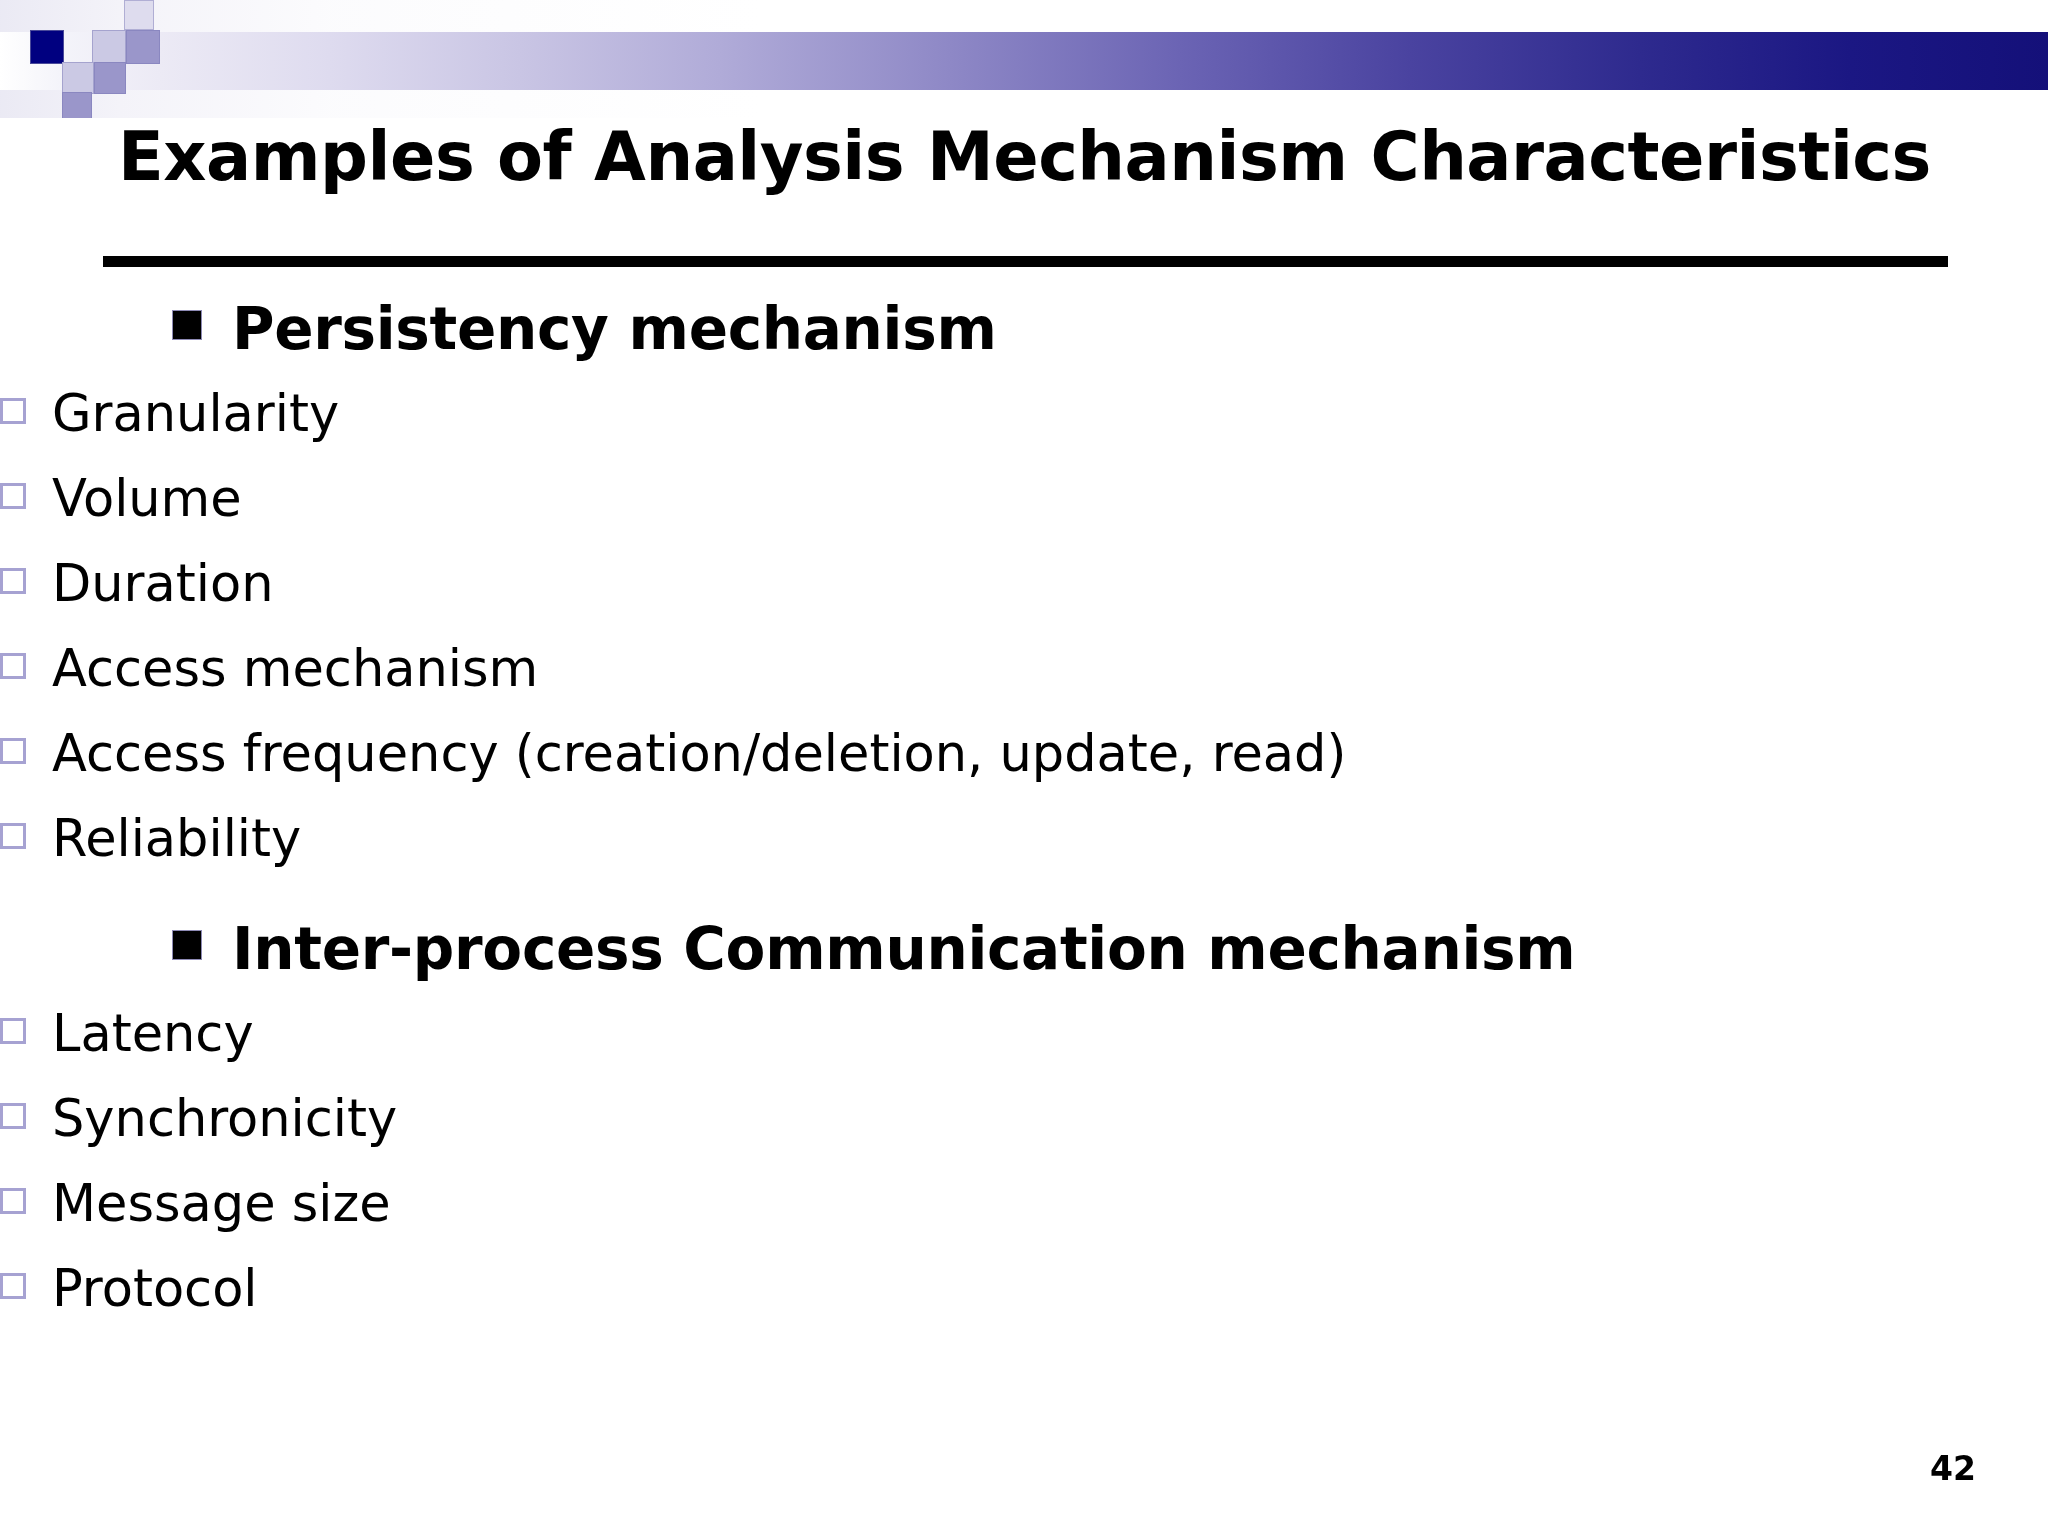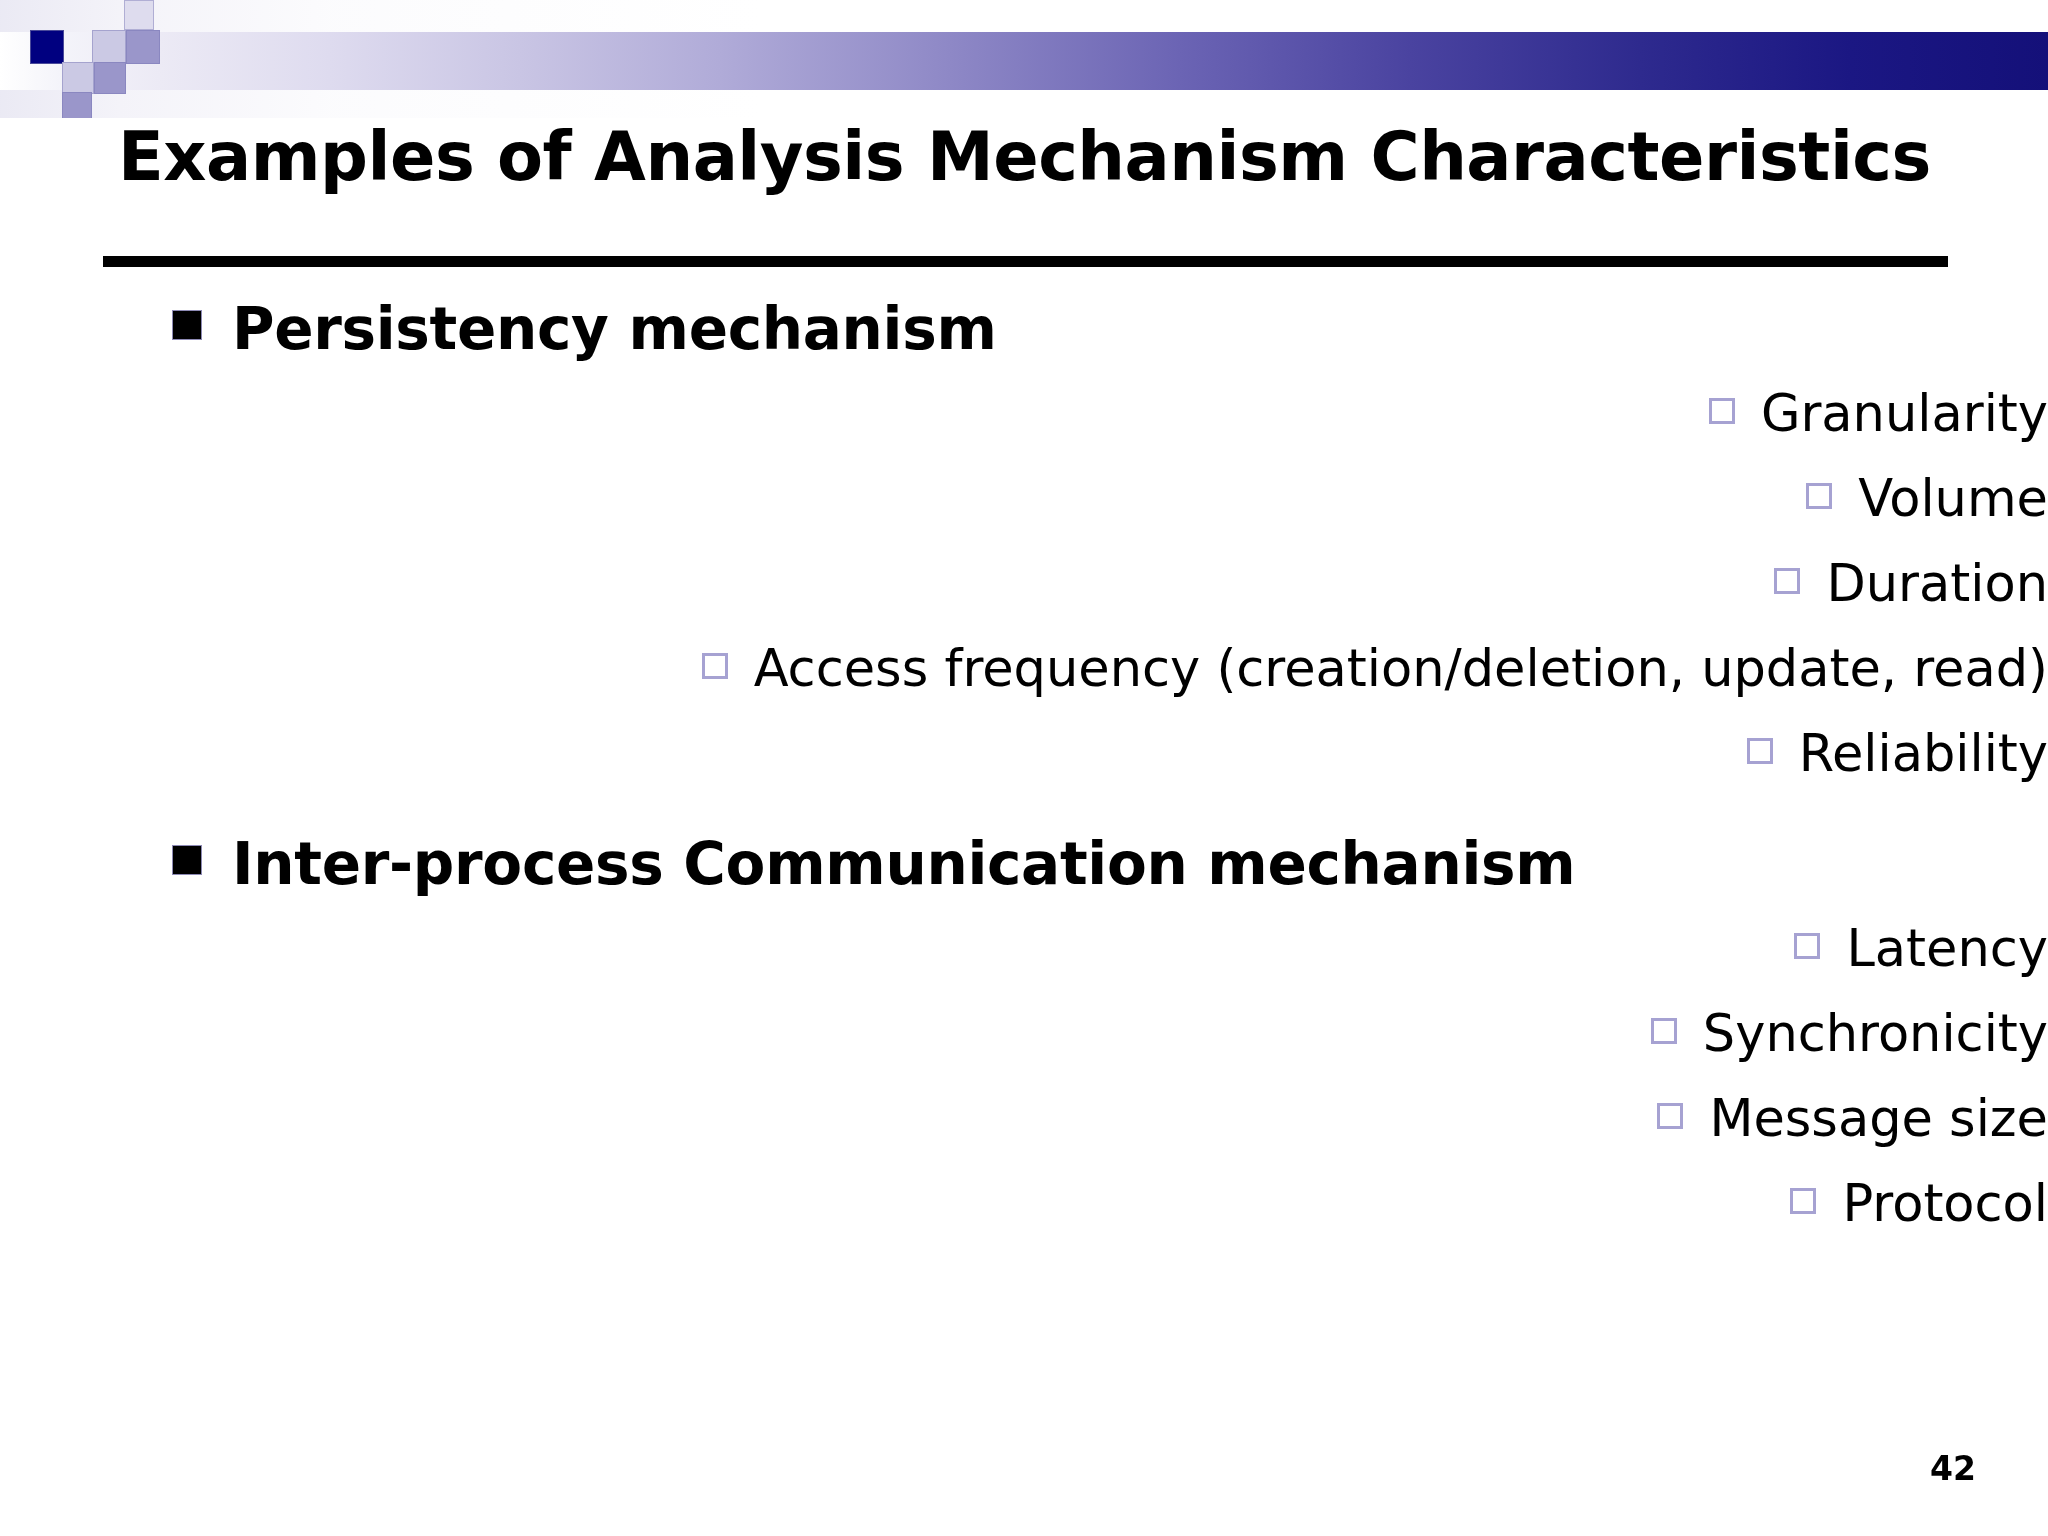--- a/index.html
+++ b/index.html
@@ -129,21 +129,20 @@
     line-height: 1;
     letter-spacing: -0.3px;
     white-space: nowrap;
   }
 
   .lvl2 {
     position: relative;
     display: flex;
     align-items: baseline;
     height: 85px;
-    justify-content: flex-end;
   }
   .lvl2 .marker {
     flex: 0 0 auto;
     width: 26px;
     height: 26px;
     background: transparent;
     border: 3px solid #a6a2d2;
     margin-right: 26px;
     position: relative;
     top: -7px;
@@ -203,20 +202,24 @@
       <div class="lvl2">
         <span class="marker"></span>
         <span class="txt">Volume</span>
       </div>
       <div class="lvl2">
         <span class="marker"></span>
         <span class="txt">Duration</span>
       </div>
       <div class="lvl2">
         <span class="marker"></span>
+        <span class="txt">Access mechanism</span>
+      </div>
+      <div class="lvl2">
+        <span class="marker"></span>
         <span class="txt">Access frequency (creation/deletion, update, read)</span>
       </div>
       <div class="lvl2">
         <span class="marker"></span>
         <span class="txt">Reliability</span>
       </div>
       <div class="group-gap"></div>
       <div class="lvl1">
         <span class="marker"></span>
         <span class="txt">Inter-process Communication mechanism</span>

